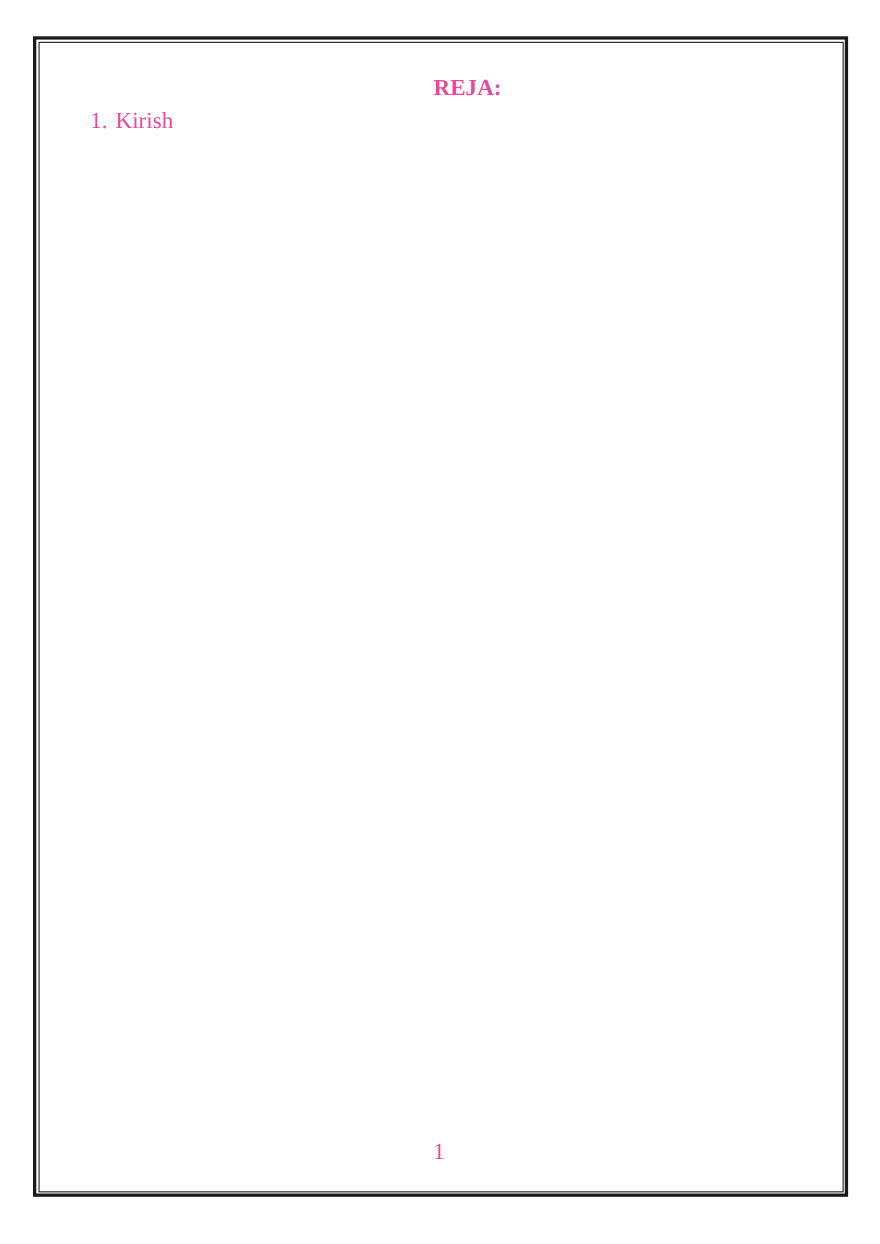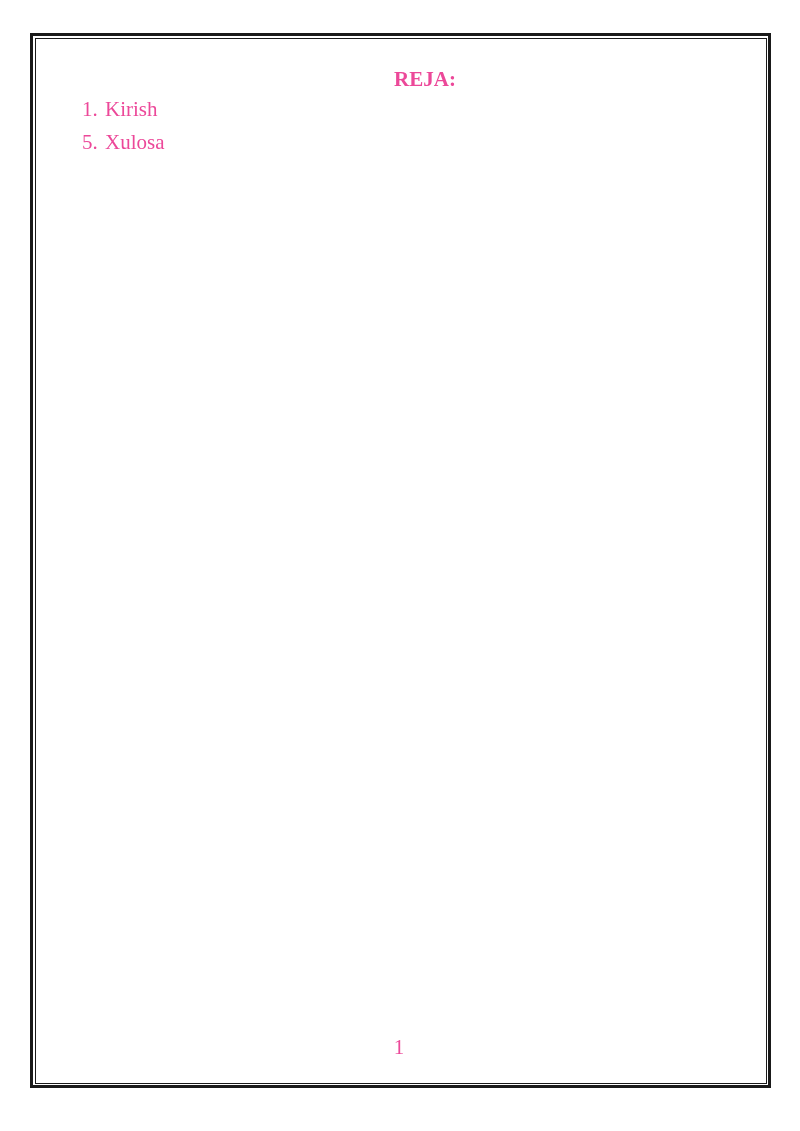--- a/index.html
+++ b/index.html
@@ -78,22 +78,19 @@
 
   <div class="list">
 
     <div class="list-item">
       <span class="num">1.</span><span>Kirish</span>
     </div>
 
 
 
 
-    <div class="list-item">
-      <span class="num">5.</span><span>Xulosa</span>
-    </div>
 
 
   </div>
 
   <div class="page-number">1</div>
 
 </div>
 
 </body></html>

